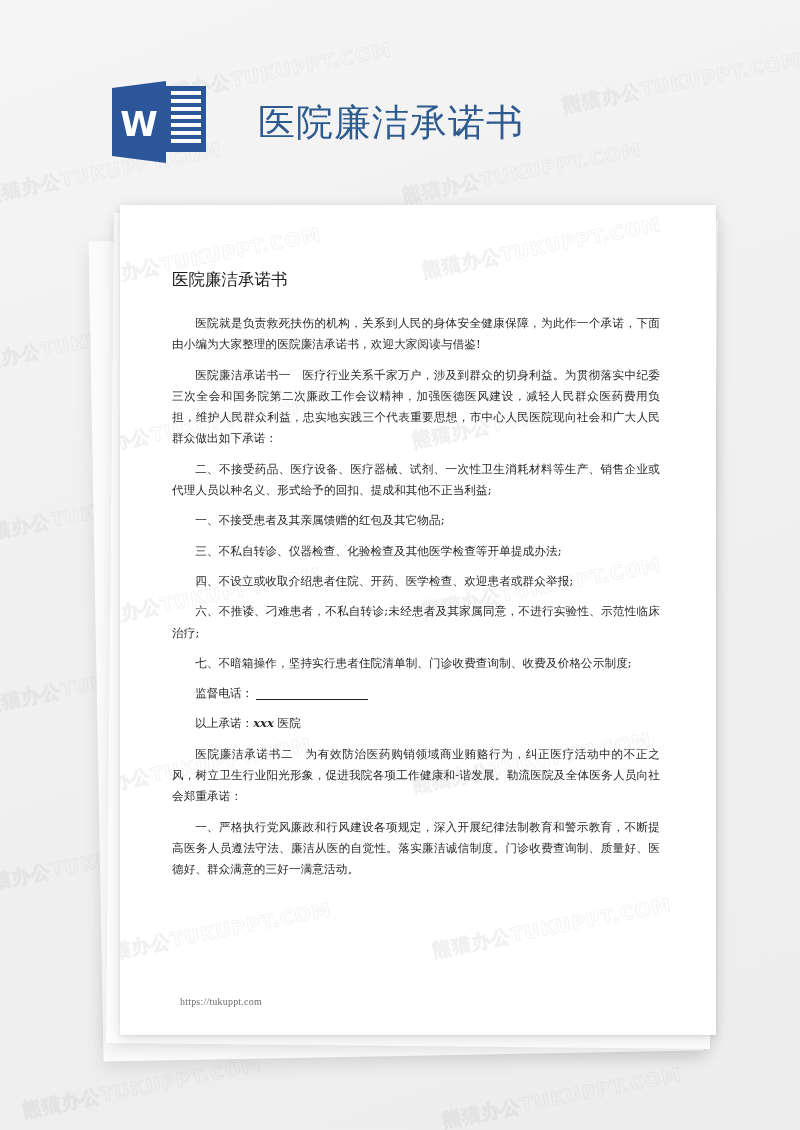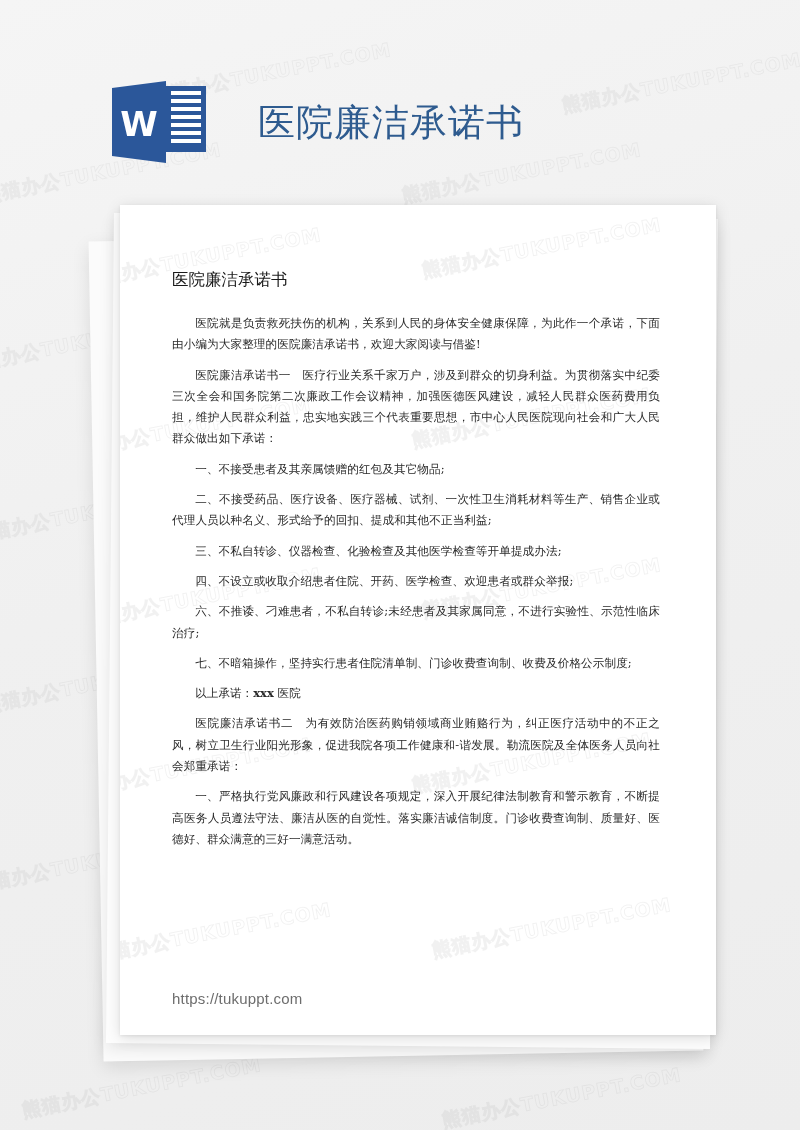--- a/index.html
+++ b/index.html
@@ -116,28 +116,28 @@
     text-indent: 2em;
     font-family: "DejaVu Serif", "Liberation Serif", serif;
   }
   .blank-rule {
     display: inline-block;
     width: 112px;
     border-bottom: 1.6px solid #1a1a1a;
     vertical-align: -3px;
     margin-left: 3px;
   }
-  .sig .bold { font-weight: 700; }
+  .sig .bold { font-weight: 700; font-style: italic; }
 
   #footer-url {
     position: absolute;
-    left: 52px; bottom: 28px;
-    font-size: 15px;
+    left: 60px; bottom: 28px;
+    font-size: 10px;
     color: #6d6d6d;
-    font-family: Liberation Sans, sans-serif;
+    font-family: Liberation Serif, serif;
     letter-spacing: 0.2px;
   }
 </style>
 </head>
 <body>
 
 <div id="stage">
 
   <div class="wm-layer">
     <div class="wm" style="left:-20px; top:160px;">熊猫办公TUKUPPT.COM</div>
@@ -189,27 +189,28 @@
       <div class="wm onpage" style="left:290px; top:545px;">熊猫办公TUKUPPT.COM</div>
       <div class="wm onpage" style="left:-30px; top:715px;">熊猫办公TUKUPPT.COM</div>
       <div class="wm onpage" style="left:310px; top:710px;">熊猫办公TUKUPPT.COM</div>
     </div>
 
     <div id="doc-body">
       <h1 id="doc-heading">医院廉洁承诺书</h1>
 
       <p class="para">医院就是负责救死扶伤的机构，关系到人民的身体安全健康保障，为此作一个承诺，下面由小编为大家整理的医院廉洁承诺书，欢迎大家阅读与借鉴!</p>
       <p class="para">医院廉洁承诺书一　医疗行业关系千家万户，涉及到群众的切身利益。为贯彻落实中纪委三次全会和国务院第二次廉政工作会议精神，加强医德医风建设，减轻人民群众医药费用负担，维护人民群众利益，忠实地实践三个代表重要思想，市中心人民医院现向社会和广大人民群众做出如下承诺：</p>
+      <p class="para">二、不接受药品、医疗设备、医疗器械、试剂、一次性卫生消耗材料等生产、销售企业或代理人员以种名义、形式给予的回扣、提成和其他不正当利益;</p>
       <p class="para">一、不接受患者及其亲属馈赠的红包及其它物品;</p>
-      <p class="para">二、不接受药品、医疗设备、医疗器械、试剂、一次性卫生消耗材料等生产、销售企业或代理人员以种名义、形式给予的回扣、提成和其他不正当利益;</p>
       <p class="para">三、不私自转诊、仪器检查、化验检查及其他医学检查等开单提成办法;</p>
       <p class="para">四、不设立或收取介绍患者住院、开药、医学检查、欢迎患者或群众举报;</p>
       <p class="para">六、不推诿、刁难患者，不私自转诊;未经患者及其家属同意，不进行实验性、示范性临床治疗;</p>
       <p class="para">七、不暗箱操作，坚持实行患者住院清单制、门诊收费查询制、收费及价格公示制度;</p>
 
+      <p class="sig"><span>监督电话：</span><span class="blank-rule"></span></p>
 
       <p class="sig"><span>以上承诺：</span><span class="bold">xxx</span> <span>医院</span></p>
 
       <p class="para">医院廉洁承诺书二　为有效防治医药购销领域商业贿赂行为，纠正医疗活动中的不正之风，树立卫生行业阳光形象，促进我院各项工作健康和-谐发展。勒流医院及全体医务人员向社会郑重承诺：</p>
       <p class="para">一、严格执行党风廉政和行风建设各项规定，深入开展纪律法制教育和警示教育，不断提高医务人员遵法守法、廉洁从医的自觉性。落实廉洁诚信制度。门诊收费查询制、质量好、医德好、群众满意的三好一满意活动。</p>
     </div>
 
     <div id="footer-url">https://tukuppt.com</div>
   </div>
 

